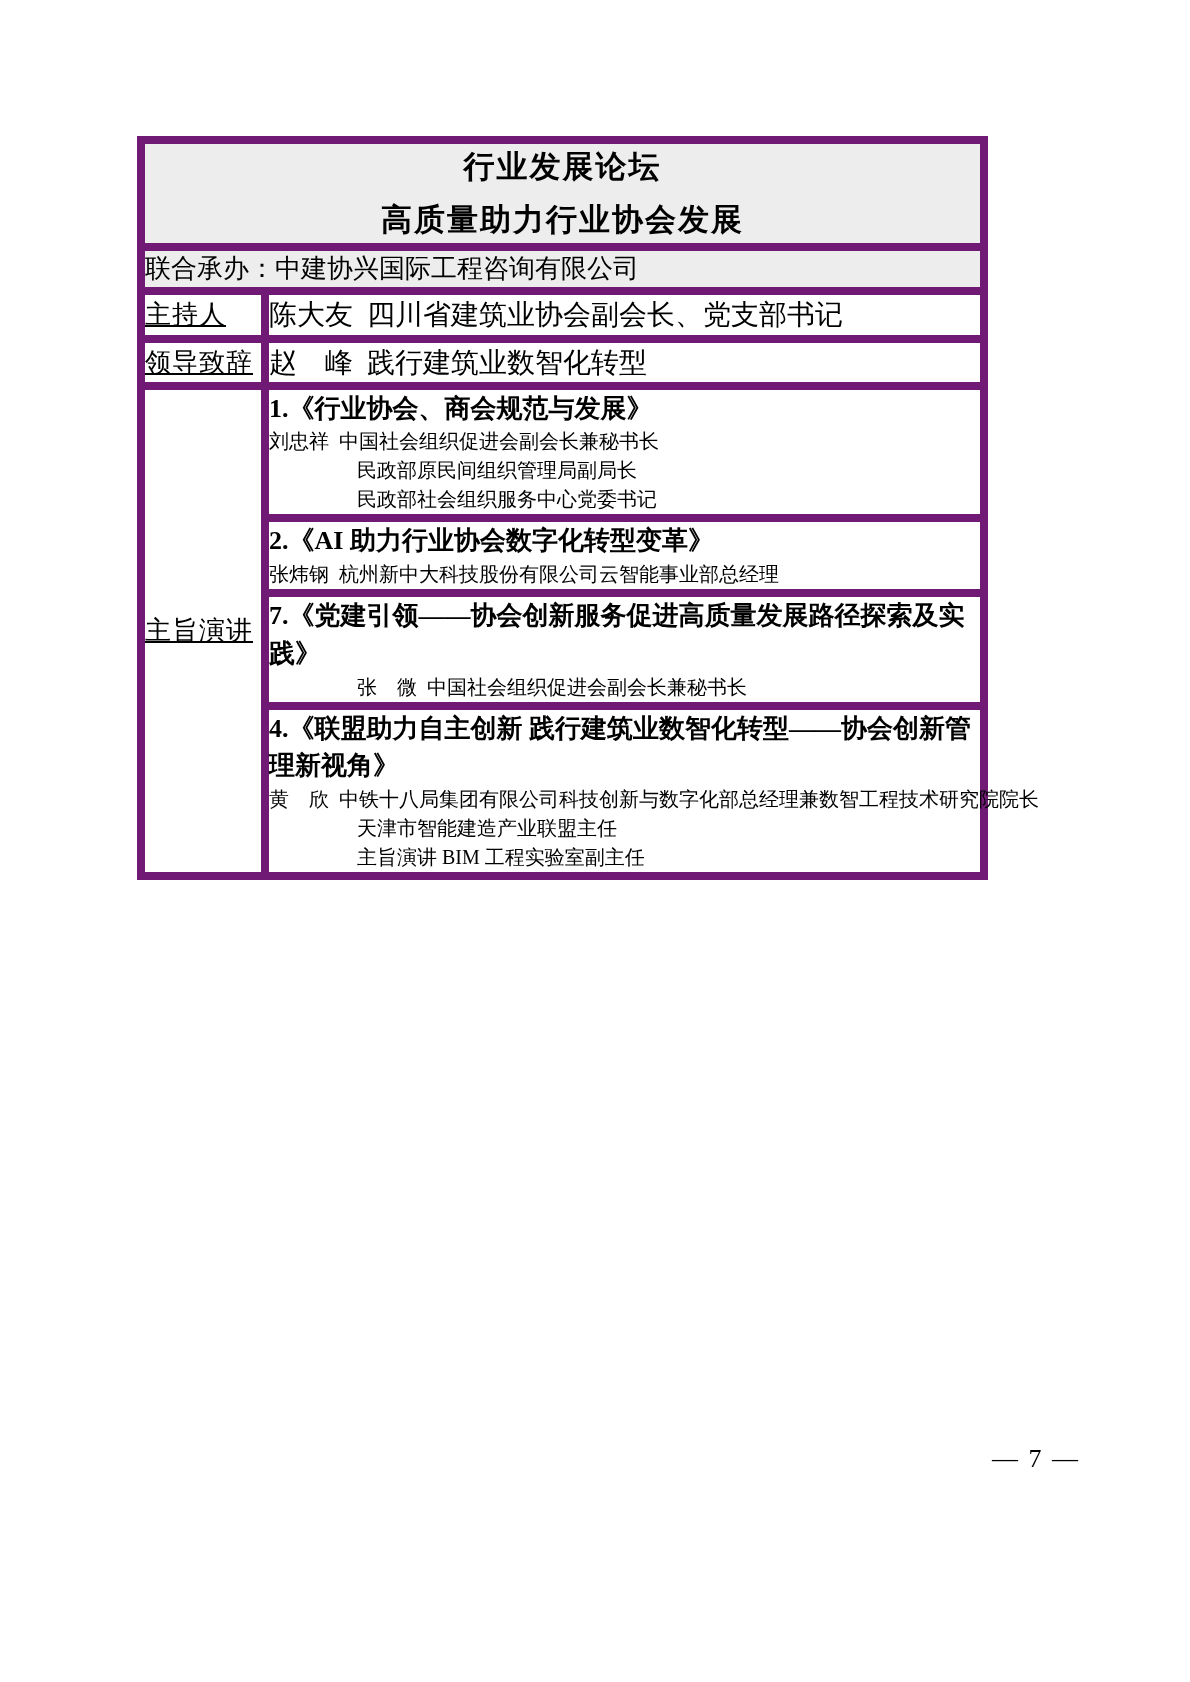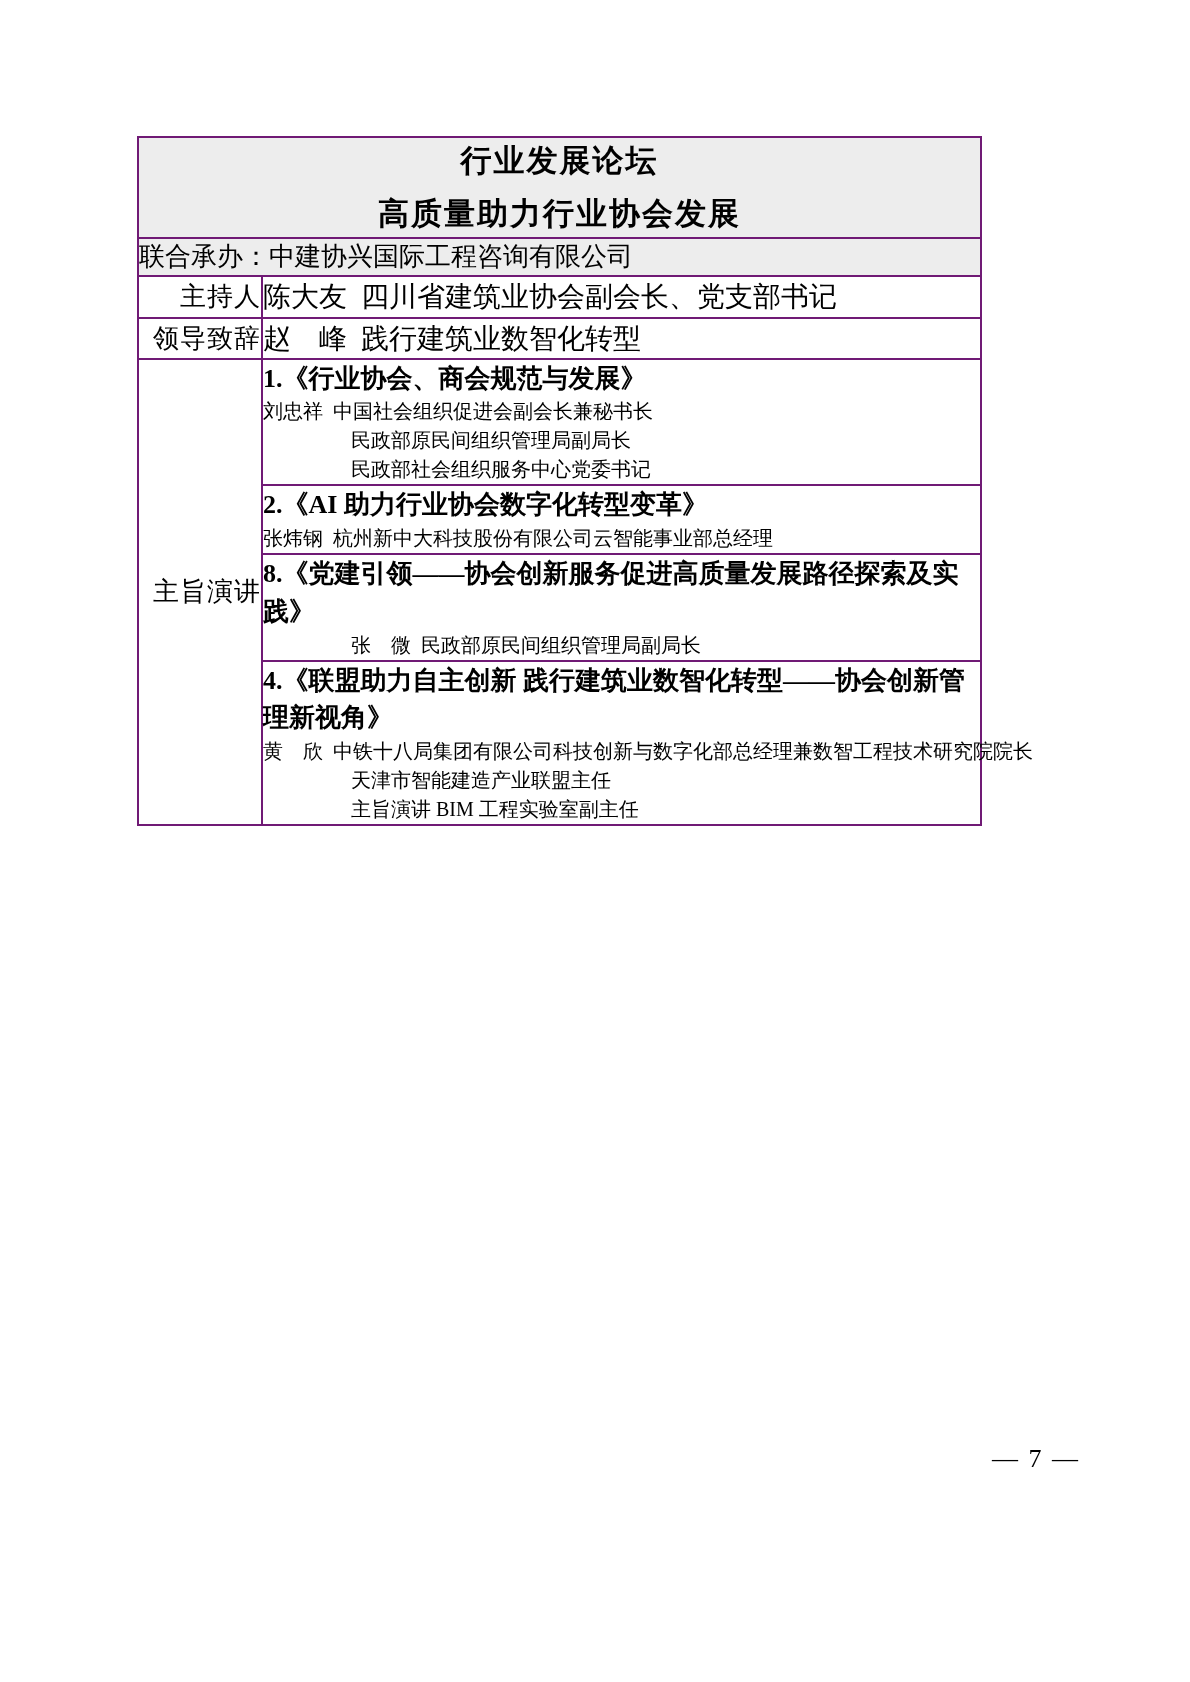--- a/index.html
+++ b/index.html
@@ -23,21 +23,21 @@
   }
   .doc-table {
     position: absolute;
     left: 137px;
     top: 136px;
     width: 843px;
     border-collapse: collapse;
     table-layout: fixed;
   }
   .doc-table td {
-    border: 2px solid #701a75;
+    border: 8px solid #701a75;
     padding: 0;
     vertical-align: middle;
     background: #ffffff;
   }
   .shaded { background: #ededed !important; }
 
   
   .title-cell {
     text-align: center;
     padding: 30px 10px 34px 10px;
@@ -59,23 +59,24 @@
   
   .coorg-cell {
     padding: 22px 0 22px 16px;
     font-size: 26px;
     line-height: 1.4;
   }
 
   
   .label-col {
     width: 124px;
-    text-align: right;
+    text-align: left;
     font-size: 26px;
     letter-spacing: 1px;
+    text-decoration: underline;
   }
   .label-host, .label-speech {
     padding: 26px 4px;
   }
   .label-keynote {
     vertical-align: middle;
     height: 100%;
   }
 
   
@@ -166,22 +167,22 @@
 
       <tr>
         <td class="keynote-block kb-pad-2">
           <div class="kb-title">2.《AI 助力行业协会数字化转型变革》</div>
           <div class="kb-line">张炜钢  杭州新中大科技股份有限公司云智能事业部总经理</div>
         </td>
       </tr>
 
       <tr>
         <td class="keynote-block kb-pad-3">
-          <div class="kb-title">8.《党建引领——协会创新服务促进高质量发展路径探索及实践》</div>
-          <div class="kb-line indent">张　微  民政部原民间组织管理局副局长</div>
+          <div class="kb-title">7.《党建引领——协会创新服务促进高质量发展路径探索及实践》</div>
+          <div class="kb-line indent">张　微  中国社会组织促进会副会长兼秘书长</div>
         </td>
       </tr>
 
       <tr>
         <td class="keynote-block kb-pad-4">
           <div class="kb-title">4.《联盟助力自主创新 践行建筑业数智化转型——协会创新管理新视角》</div>
           <div class="kb-line">黄　欣  中铁十八局集团有限公司科技创新与数字化部总经理兼数智工程技术研究院院长</div>
           <div class="kb-line indent">天津市智能建造产业联盟主任</div>
           <div class="kb-line indent">主旨演讲 BIM 工程实验室副主任</div>
         </td>

